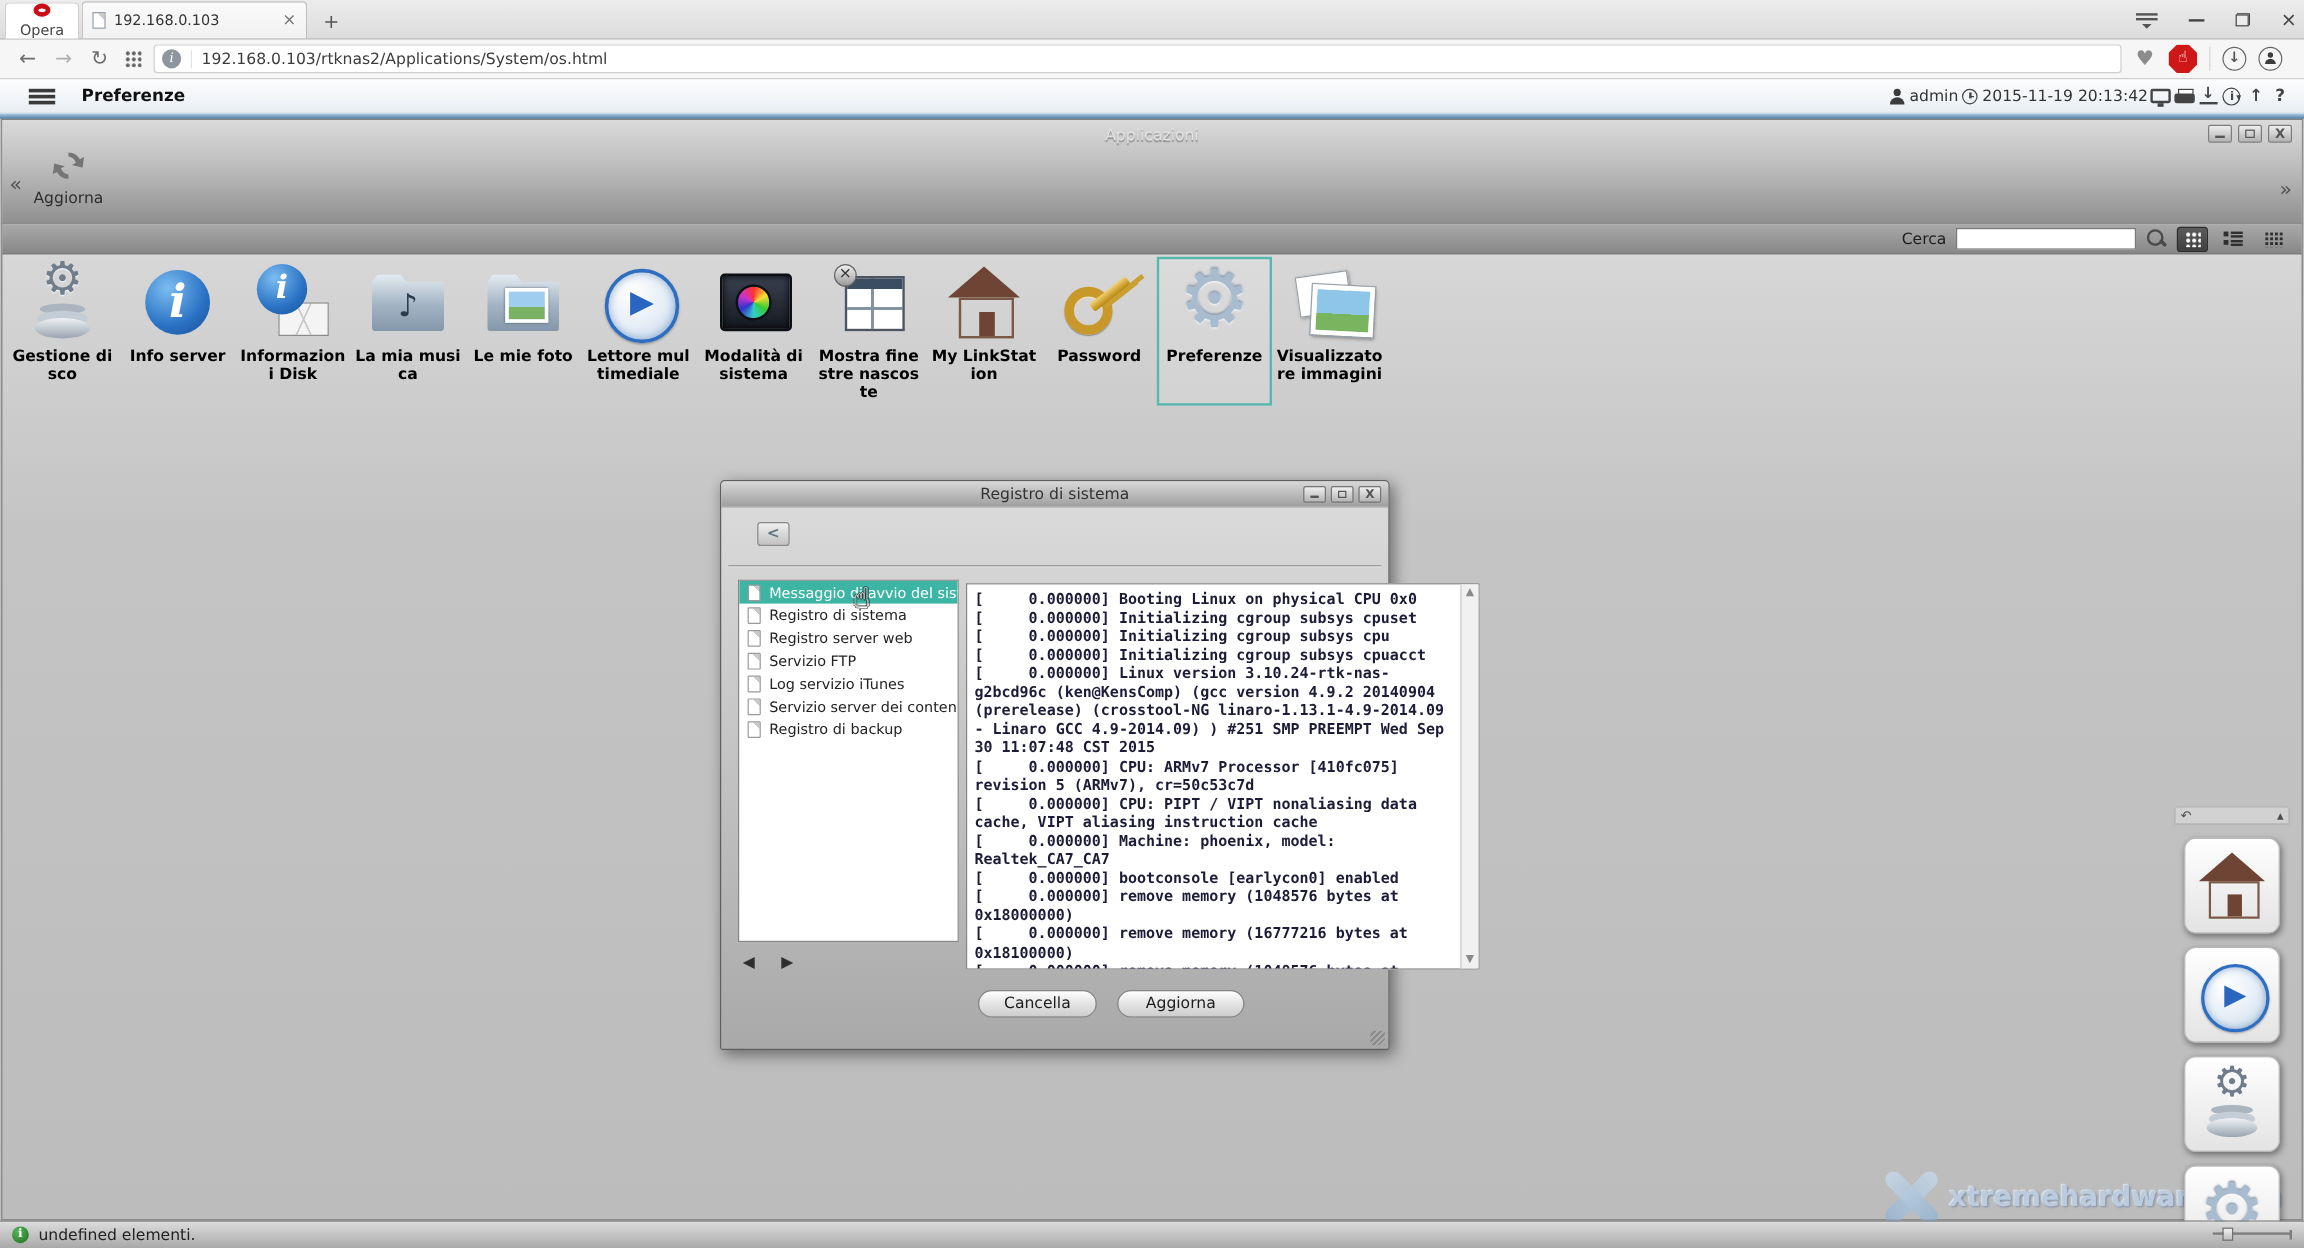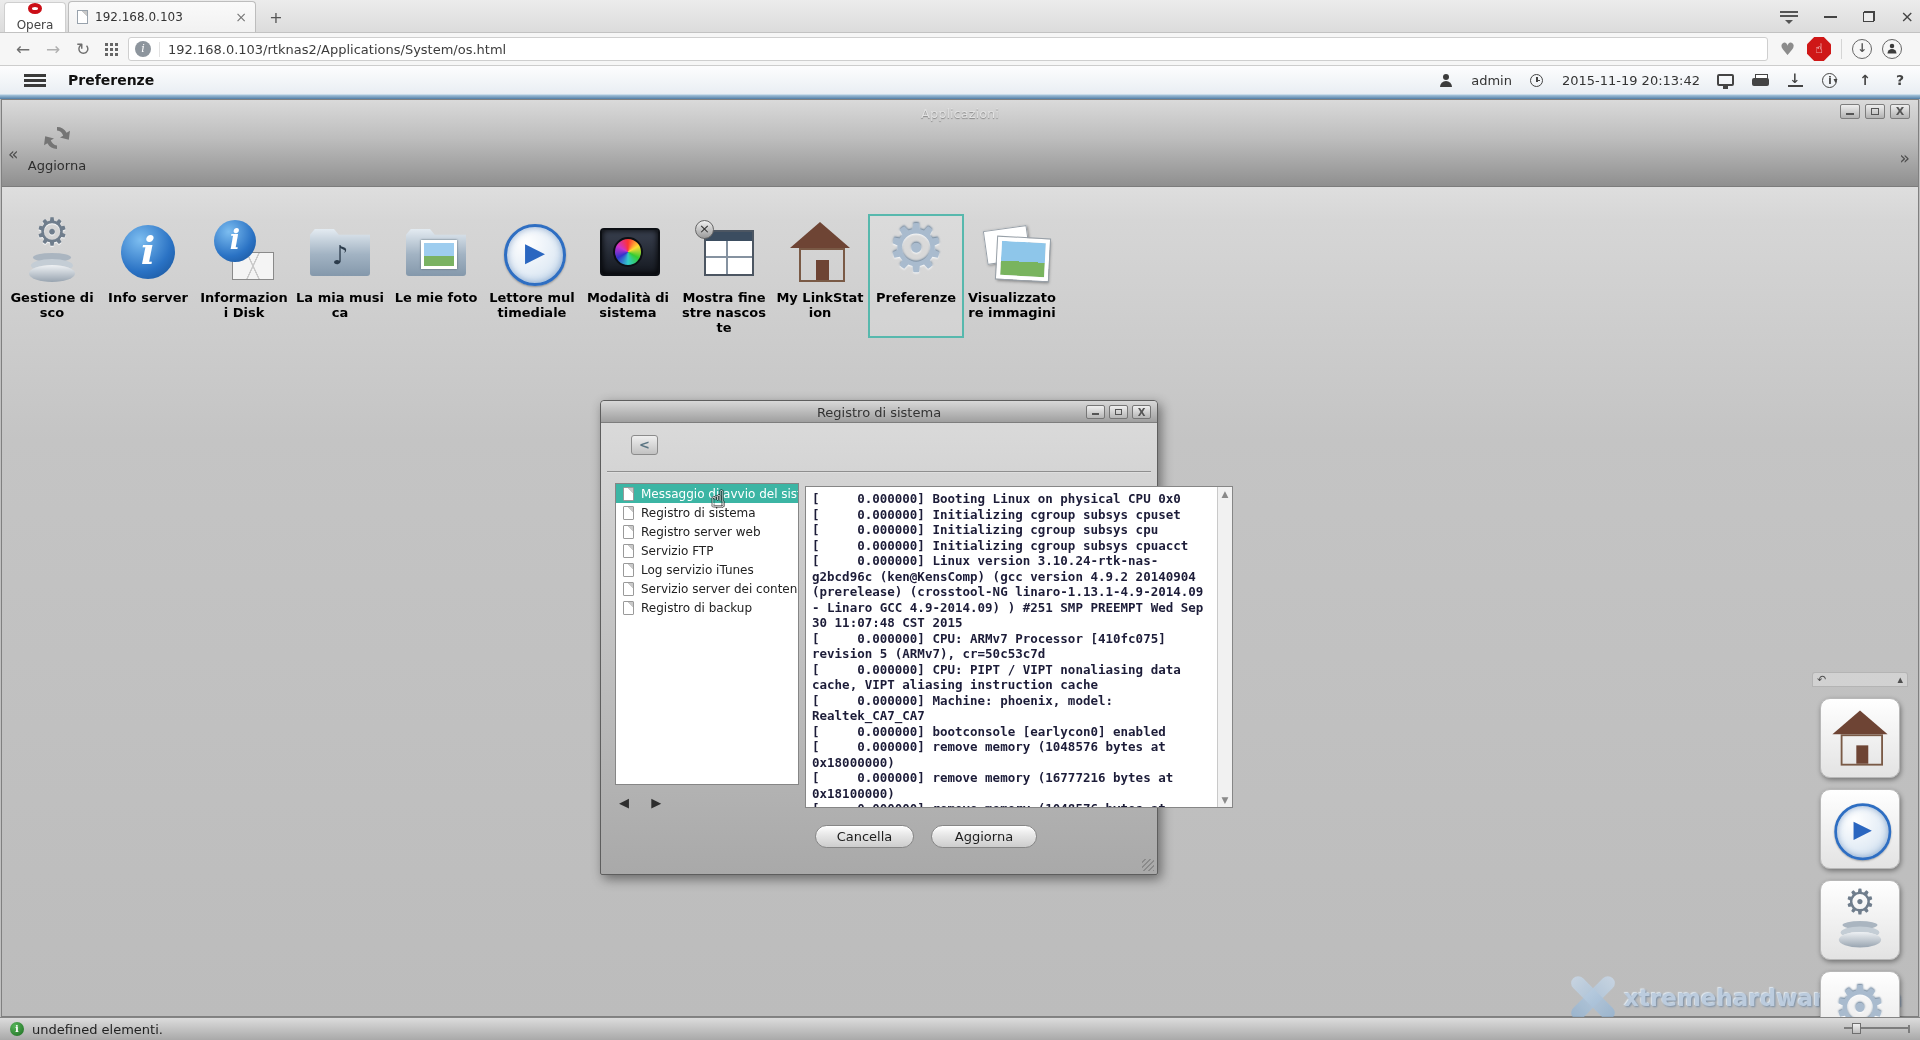--- a/index.html
+++ b/index.html
@@ -39,21 +39,21 @@
   .person-glyph { width:12px; height:13px; position:relative; display:inline-block; }
   .person-glyph::before { content:""; position:absolute; left:3px; top:0; width:6px; height:6px; border-radius:50%; background:#3c3c3c; }
   .person-glyph::after { content:""; position:absolute; left:0; bottom:0; width:12px; height:6px; border-radius:6px 6px 0 0; background:#3c3c3c; }
   .circle-ico .person-glyph { transform:scale(.75); margin-top:2px; }
 
   
   .pagebar { position:absolute; left:0; top:66px; width:1920px; height:28px; background:linear-gradient(#fdfdfe,#e9eef3); display:flex; align-items:center; }
   .hamburger { width:22px; height:13px; margin-left:24px; border-top:3px solid #3a3a3a; border-bottom:3px solid #3a3a3a; position:relative; }
   .hamburger::before { content:""; position:absolute; left:0; top:2px; width:22px; height:3px; background:#3a3a3a; }
   .pagebar-title { font-size:14px; font-weight:bold; color:#111; margin-left:22px; }
-  .pagebar-right { position:absolute; right:10px; top:0; height:28px; display:flex; align-items:center; gap:15px; font-size:13px; color:#333; }
+  .pagebar-right { position:absolute; right:10px; top:0; height:28px; display:flex; align-items:center; gap:0; font-size:13px; color:#333; }
   .mb-ico { display:inline-flex; align-items:center; justify-content:center; min-width:20px; color:#444; }
   .clock-glyph { width:13px; height:13px; border:1.6px solid #444; border-radius:50%; position:relative; }
   .clock-glyph::before { content:""; position:absolute; left:5px; top:2px; width:1.6px; height:5px; background:#444; }
   .clock-glyph::after { content:""; position:absolute; left:5px; top:5px; width:4px; height:1.6px; background:#444; }
   .display-glyph { width:17px; height:12px; border:2px solid #444; border-radius:2px; position:relative; }
   .display-glyph::after { content:""; position:absolute; left:4px; bottom:-5px; width:5px; height:3px; background:#444; box-shadow:-3px 2px 0 1px transparent; }
   .printer-glyph { width:17px; height:13px; position:relative; }
   .printer-glyph::before { content:""; position:absolute; left:3px; top:0; width:11px; height:5px; background:#fff; border:1.4px solid #444; }
   .printer-glyph::after { content:""; position:absolute; left:0; top:4px; width:17px; height:8px; background:#444; border-radius:2px; }
   .download-glyph { width:15px; text-align:center; font-weight:bold; border-bottom:2px solid #444; line-height:12px; font-size:13px; color:#444; }
@@ -260,20 +260,34 @@
     <span class="collapse-r">»</span>
     <div class="tool-refresh">
       <svg width="36" height="32" viewBox="0 0 32 32">
         <path d="M16 5a11 11 0 0 1 9.6 5.7l3.4-1.9-1.2 9-8.8-2.3 3.2-1.8A7.5 7.5 0 0 0 16 8.5z" fill="#757575"></path>
         <path d="M16 27a11 11 0 0 1-9.6-5.7L3 23.2l1.2-9 8.8 2.3-3.2 1.8A7.5 7.5 0 0 0 16 23.5z" fill="#757575"></path>
       </svg>
       <div class="tool-refresh-label">Aggiorna</div>
     </div>
   </div>
 
+  <div class="searchstrip">
+    <span class="search-label">Cerca</span>
+    <input class="search-input" value="" style="">
+    <span class="magnifier"></span>
+    <span class="view-btn active">
+        <span class="grid-glyph"></span>
+      </span>
+    <span class="view-btn">
+        <span class="list-glyph"></span>
+      </span>
+    <span class="view-btn">
+        <span class="detail-glyph"></span>
+      </span>
+  </div>
 
   <div class="app-grid">
 
       <div class="app-tile">
         <div class="ai i-disk-gear"></div>
         <div class="app-label">Gestione di
 sco</div>
       </div>
 
 
@@ -317,20 +331,24 @@
 stre nascos
 te</div>
       </div>
 
       <div class="app-tile">
         <div class="ai i-house"></div>
         <div class="app-label">My LinkStat
 ion</div>
       </div>
 
+      <div class="app-tile">
+        <div class="ai i-password-key"></div>
+        <div class="app-label">Password</div>
+      </div>
 
       <div class="app-tile selected">
         <div class="ai i-preferences-gear"></div>
         <div class="app-label">Preferenze</div>
       </div>
 
       <div class="app-tile">
         <div class="ai i-image-viewer"></div>
         <div class="app-label">Visualizzato
 re immagini</div>

